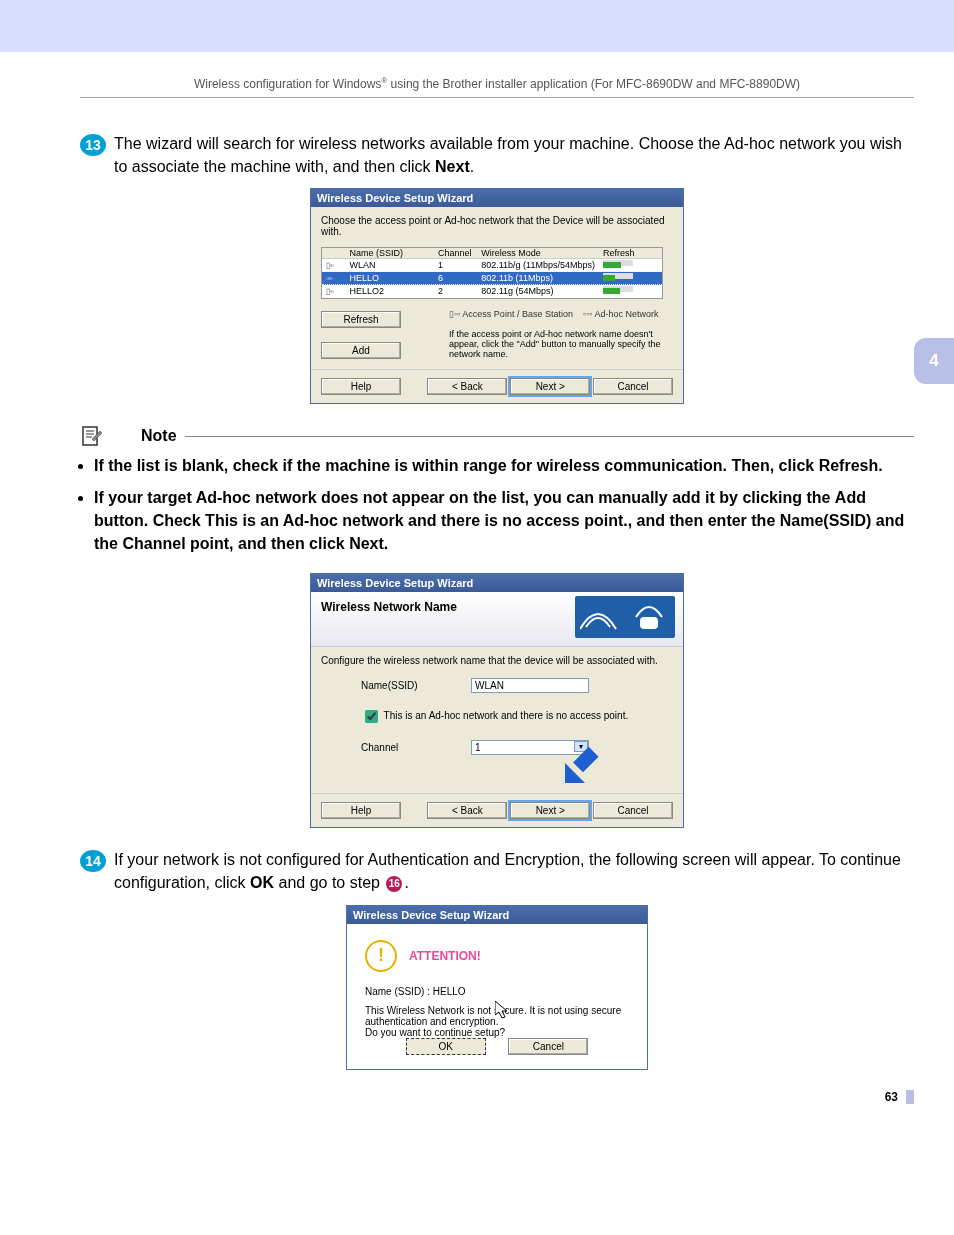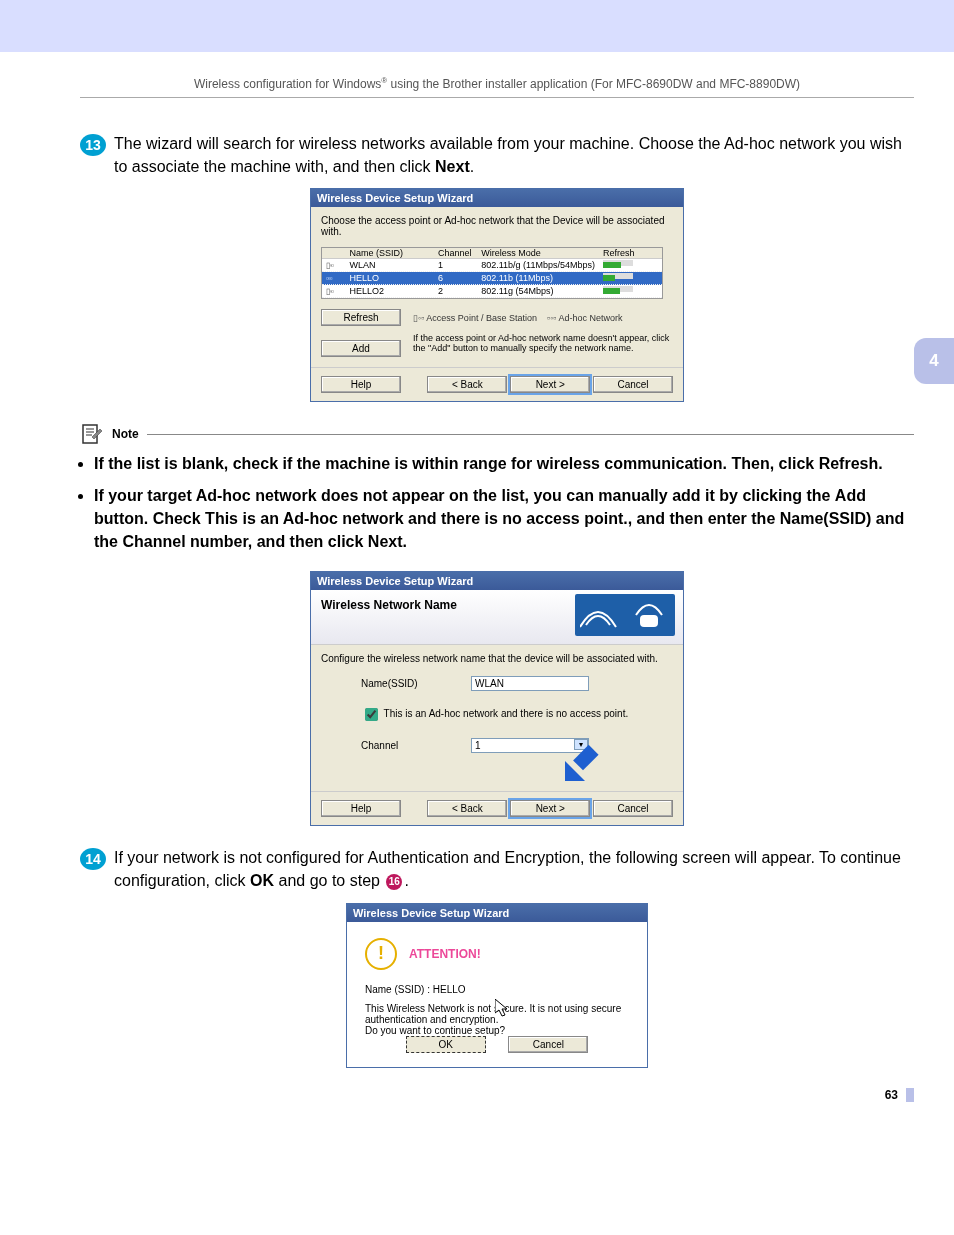--- a/index.html
+++ b/index.html
@@ -180,21 +180,22 @@
     gap: 8px;
     margin: 12px 0 6px;
   }
   .note-header .rule {
     flex: 1;
     border-top: 1px solid #888;
     height: 0;
   }
   .note-header .label {
     font-weight: bold;
-    font-size: 12px;
+    font-size: 16px;
+    margin-left: 29px;
   }
   .note-icon {
     width: 24px; height: 24px;
   }
   ul.note-list {
     margin: 4px 0 18px 14px;
     padding: 0;
     font-size: 16px;
     line-height: 1.45;
   }
@@ -294,21 +295,21 @@
           </div>
           <div class="row">
             <div class="col-icon">▯◦▫</div>
             <div class="col-ssid">HELLO2</div>
             <div class="col-ch">2</div>
             <div class="col-mode">802.11g (54Mbps)</div>
             <div class="col-sig"><span class="sigtrack"><span class="sigbar" style="width:55%"></span></span></div>
           </div>
         </div>
 
-        <div style="margin-top:10px; display:flex; align-items:center;">
+        <div style="margin-top:10px; display:flex; align-items:flex-end;gap:36px;">
           <div class="btns-left">
             <div class="winbtn">Refresh</div>
             <div style="height:14px"></div>
             <div class="winbtn">Add</div>
           </div>
           <div style="flex:1; font-size:9px;">
             <div class="legend">
               <span style="color:#555">▯◦▫</span>
               <span>Access Point / Base Station</span>
               &nbsp;&nbsp;
@@ -336,21 +337,21 @@
       <path d="M14 17 L22 9 L20 7 L12 15 Z" fill="#888" stroke="#333" stroke-width="0.5"></path>
     </svg>
     <span class="label">Note</span>
     <span class="rule"></span>
   </div>
   <ul class="note-list">
     <li>
       <span>If the list is blank, check if the machine is within range for wireless communication. Then, click </span><b>Refresh</b><span>.</span>
     </li>
     <li>
-      <span>If your target Ad-hoc network does not appear on the list, you can manually add it by clicking the </span><b>Add</b><span> button. Check </span><b>This is an Ad-hoc network and there is no access point.</b><span>, and then enter the </span><b>Name(SSID)</b><span> and the </span><b>Channel</b><span> number, and then click </span><b>Next</b><span>.</span>
+      <span>If your target Ad-hoc network does not appear on the list, you can manually add it by clicking the </span><b>Add</b><span> button. Check </span><b>This is an Ad-hoc network and there is no access point.</b><span>, and then enter the </span><b>Name(SSID)</b><span> and the </span><b>Channel</b><span> point, and then click </span><b>Next</b><span>.</span>
     </li>
   </ul>
 
   <div class="screenshot-wrap">
     <div class="dialog" style="width:372px; position:relative;">
       <div class="titlebar">Wireless Device Setup Wizard</div>
       <div class="headerband">
         <div class="title">Wireless Network Name</div>
         <div class="wifi-graphic">
           <svg width="90" height="36" viewBox="0 0 90 36">

